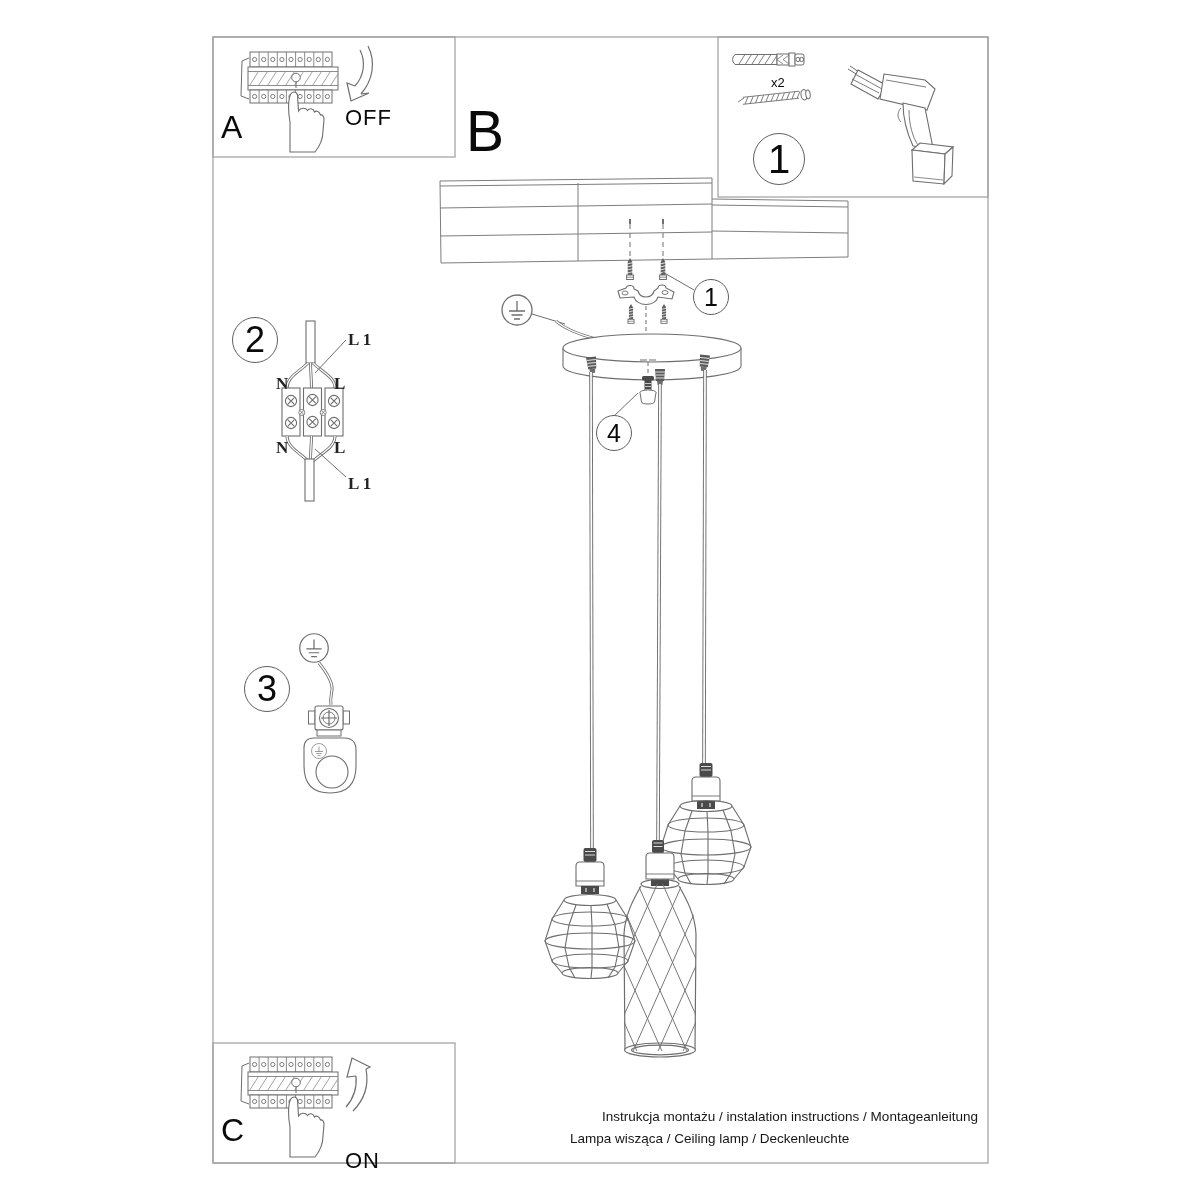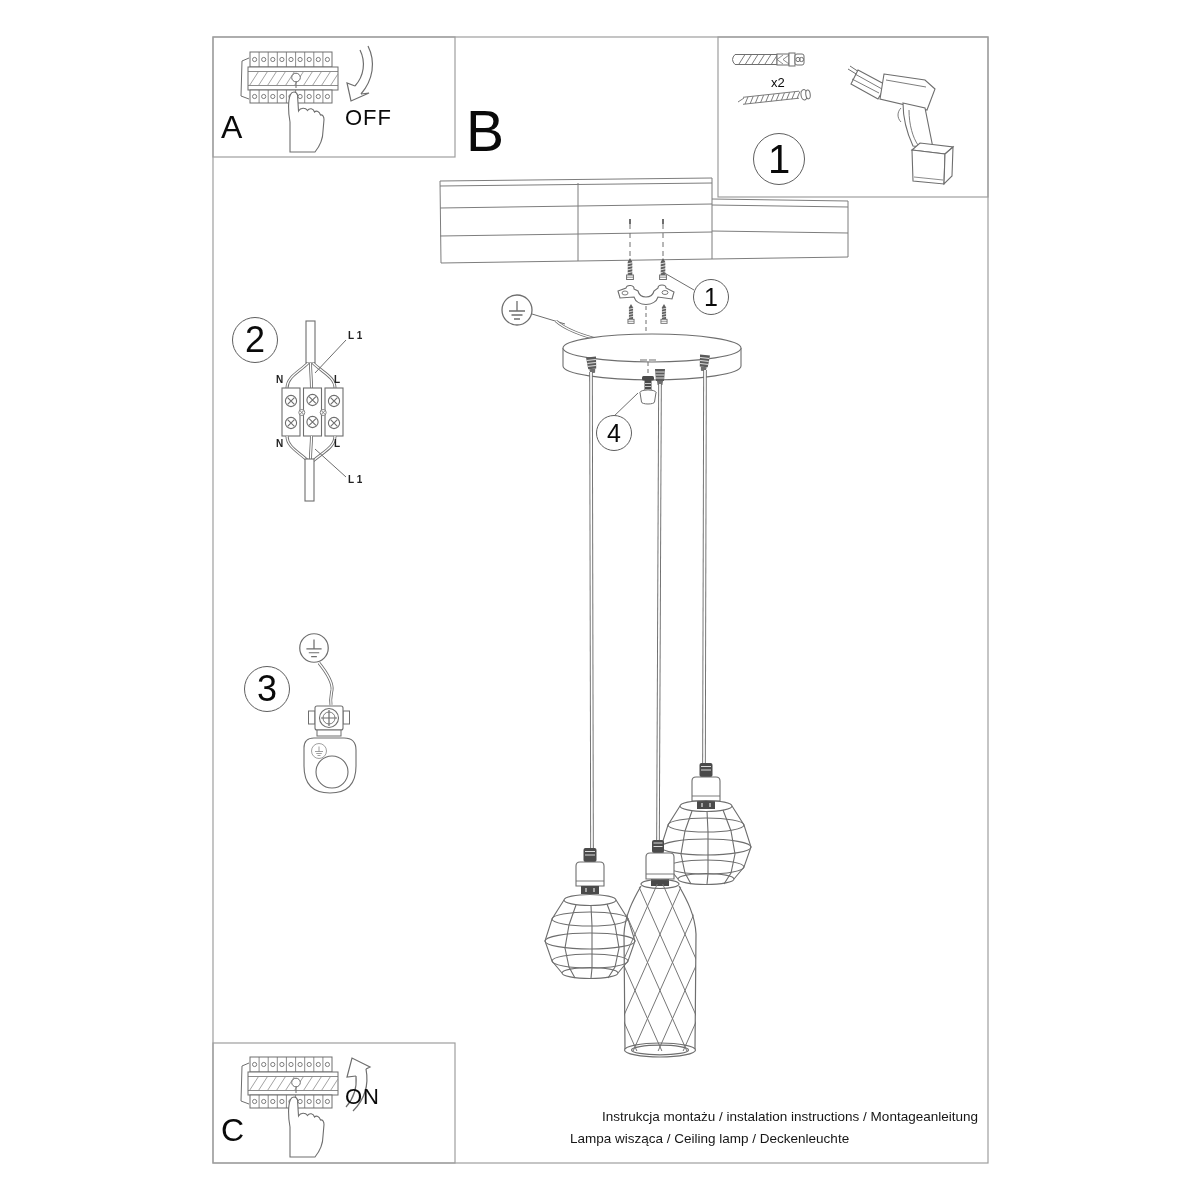--- a/index.html
+++ b/index.html
@@ -4,21 +4,21 @@
 <style>
   html,body{margin:0;padding:0;background:#fff;}
   .page{position:relative;width:1200px;height:1200px;background:#ffffff;overflow:hidden;
         font-family:"Liberation Sans", sans-serif;color:#0a0a0a;}
   .page svg{position:absolute;left:0;top:0;}
   .lbl{position:absolute;color:#0a0a0a;white-space:nowrap;text-align:right;}
   .step-letter{font-size:32px;}
   .big-letter{font-size:57px;}
   .switch-word{font-size:22px;letter-spacing:1px;}
   .qty{font-size:13px;}
-  .wire-lbl{font-size:10px;font-weight:700;color:#222;}
+  .wire-lbl{font-size:17px;font-weight:700;color:#222;font-family:Liberation Serif, serif;}
   .callout{position:absolute;border:1.3px solid #5f5f5f;border-radius:50%;background:#fff;
            display:flex;align-items:center;justify-content:center;color:#0a0a0a;}
   .callout.lg{width:50px;height:50px;font-size:40px;}
   .callout.md{width:44px;height:44px;font-size:36px;}
   .callout.sm{width:34px;height:34px;font-size:25px;}
   .footer-line{position:absolute;font-size:13.5px;color:#161616;}
 </style>
 </head>
 <body>
 
@@ -317,21 +317,21 @@
     <circle cx="332" cy="772" r="16" fill="none" stroke="#6e6e6e" stroke-width="1.1"></circle>
   </g>
 
   <rect x="213" y="37" width="775" height="1126" fill="none" stroke="#9e9e9e" stroke-width="1.2"></rect>
 </svg>
 
 <div class="lbl step-letter" style="left:221px;top:109px;">A</div>
 <div class="lbl switch-word" style="left:345px;top:105px;">OFF</div>
 <div class="lbl big-letter" style="left:466px;top:98px;">B</div>
 <div class="lbl step-letter" style="left:221px;top:1112px;">C</div>
-<div class="lbl switch-word" style="left:345px;top:1084px;">ON</div>
+<div class="lbl switch-word" style="left:345px;top:1148px;">ON</div>
 <div class="lbl qty" style="left:771px;top:75px;">x2</div>
 
 <div class="callout lg" style="left:753px;top:133px;">
       <span>1</span>
     </div>
 <div class="callout sm" style="left:693px;top:279px;">
       <span>1</span>
     </div>
 <div class="callout md" style="left:232px;top:317px;">
       <span>2</span>

